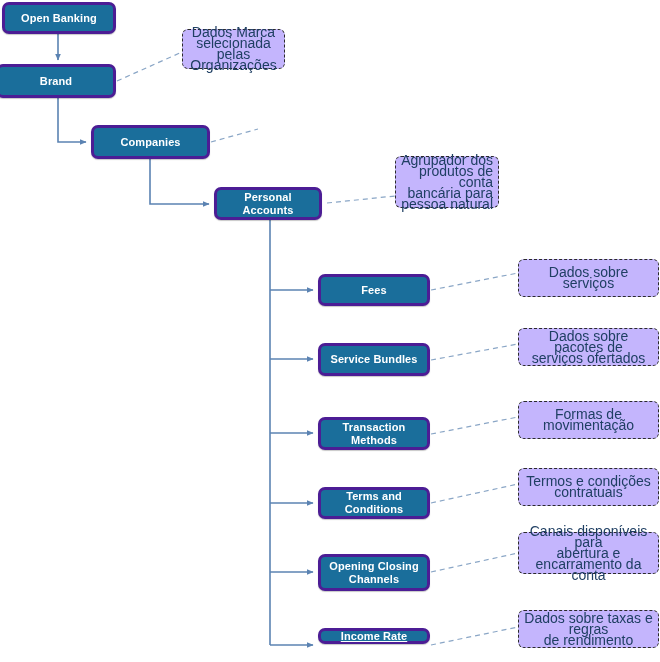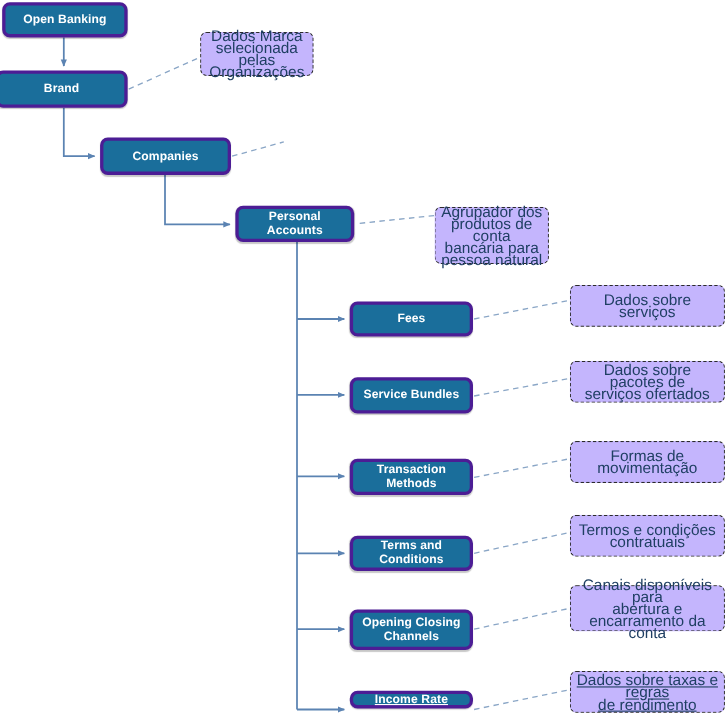--- a/index.html
+++ b/index.html
@@ -186,21 +186,21 @@
     <span class="node-box-label">Income Rate</span>
   </div>
 
   <div class="note-box" style="left:182px;top:29px;width:103px;height:40px;">
     <span class="note-box-label">Dados Marca
 selecionada pelas
 Organizações</span>
   </div>
 
 
-  <div class="note-box" style="left:395px;top:188px;width:104px;height:52px;">
+  <div class="note-box" style="left:395px;top:156px;width:104px;height:52px;text-align:right;">
     <span class="note-box-label">Agrupador dos
 produtos de conta
 bancária para
 pessoa natural</span>
   </div>
 
   <div class="note-box" style="left:518px;top:259px;width:141px;height:31px;">
     <span class="note-box-label">Dados sobre serviços</span>
   </div>
 
@@ -217,18 +217,18 @@
     <span class="note-box-label">Termos e condições
 contratuais</span>
   </div>
 
   <div class="note-box" style="left:518px;top:532px;width:141px;height:42px;">
     <span class="note-box-label">Canais disponíveis para
 abertura e encarramento da
 conta</span>
   </div>
 
-  <div class="note-box" style="left:518px;top:610px;width:141px;height:34px;text-decoration:underline;">
+  <div class="note-box" style="left:518px;top:610px;width:141px;height:34px;">
     <span class="note-box-label">Dados sobre taxas e regras
 de rendimento</span>
   </div>
 
 </div>
 
 </body></html>

